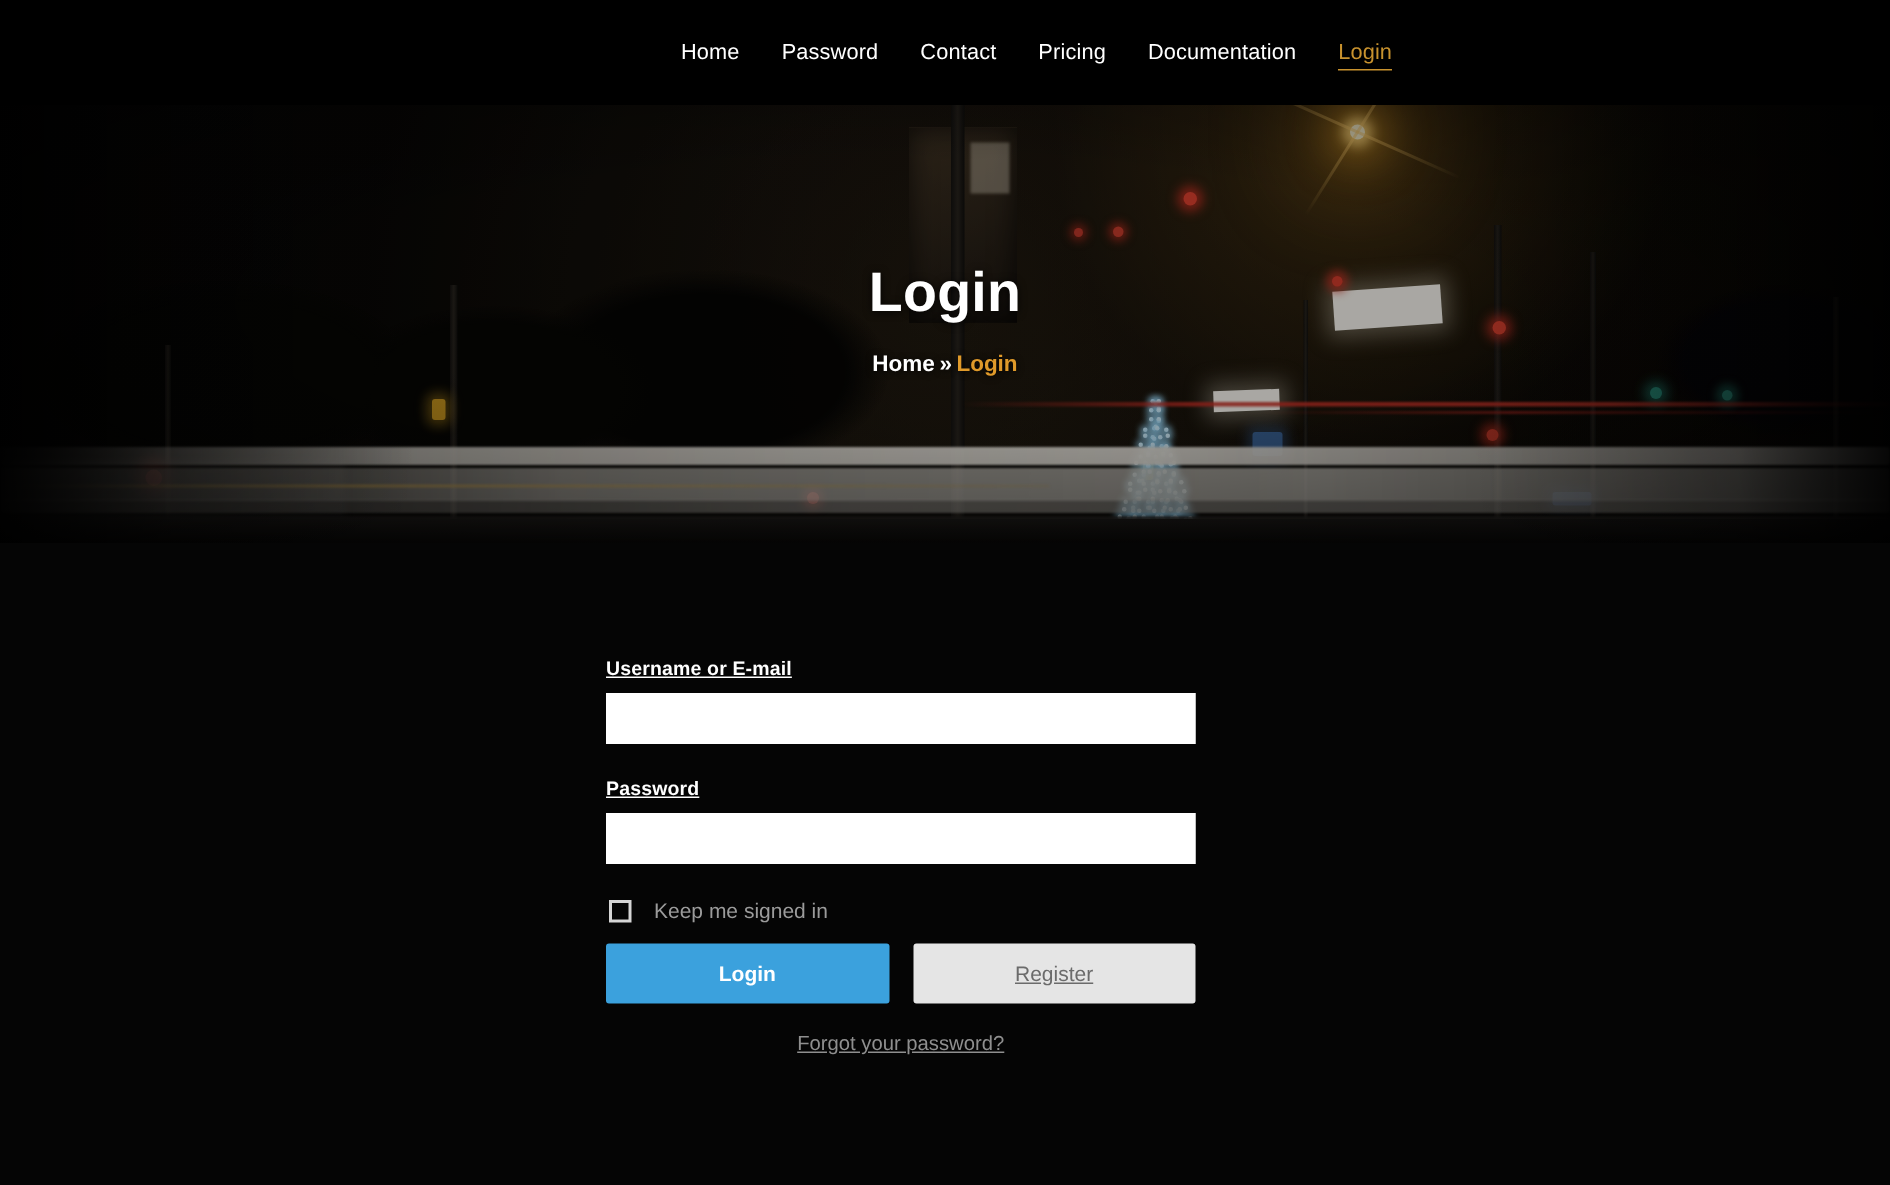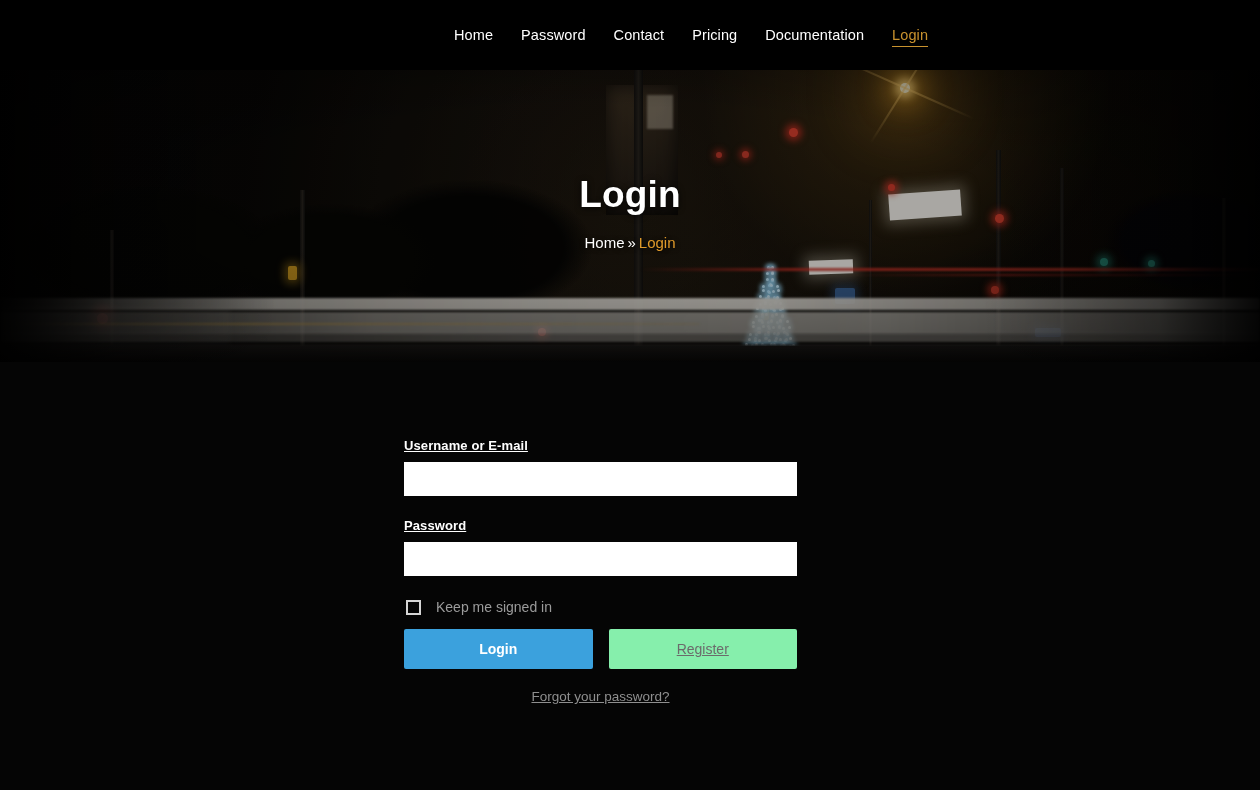--- a/index.html
+++ b/index.html
@@ -322,21 +322,21 @@
     color: #ffffff;
     font-size: 37px;
     font-weight: bold;
     letter-spacing: 0.2px;
     line-height: 1;
     text-shadow: 0 1px 6px rgba(0,0,0,0.8);
   }
   .breadcrumb {
     margin-top: 21px;
     font-size: 15px;
-    font-weight: normal;
+    font-weight: bold;
     color: #ffffff;
     text-shadow: 0 1px 5px rgba(0,0,0,0.85);
   }
   .breadcrumb a { text-decoration: none; color: #ffffff; }
   .breadcrumb .sep { color: #ffffff; margin: 0 3px; }
   .breadcrumb .current { color: #e09a2a; }
 
   
   .form-wrap {
     position: absolute;
@@ -405,21 +405,21 @@
     border-radius: 2px;
   }
   .btn-login {
     width: 189px;
     background: #3ba1dd;
     color: #ffffff;
     font-weight: bold;
   }
   .btn-register {
     width: 189px;
-    background: #86efac;
+    background: #e5e5e5;
     color: #6b6b6b;
     text-decoration: underline;
   }
 
   .forgot-row {
     margin-top: 18px;
     text-align: center;
     width: 393px;
   }
   .forgot-link {

